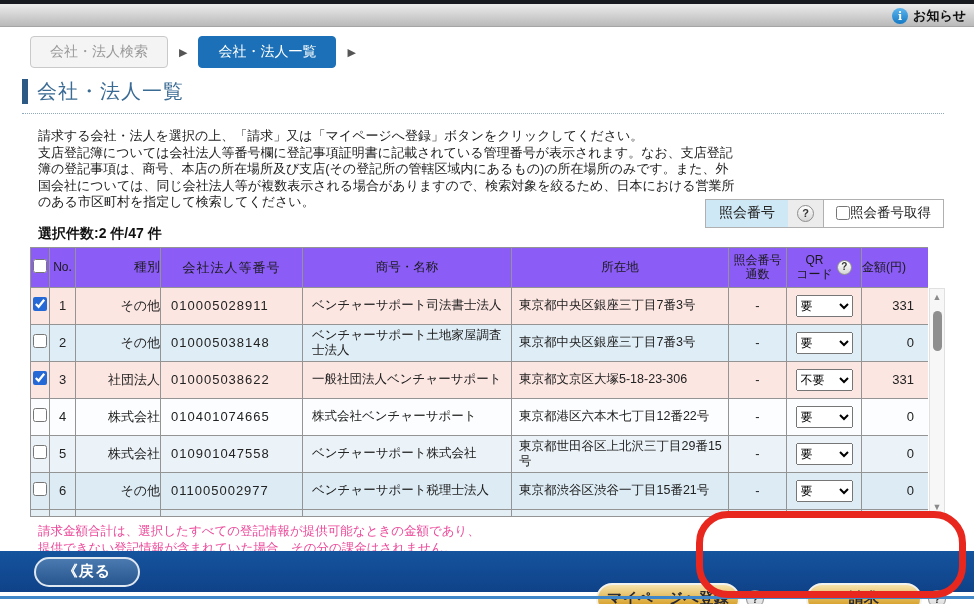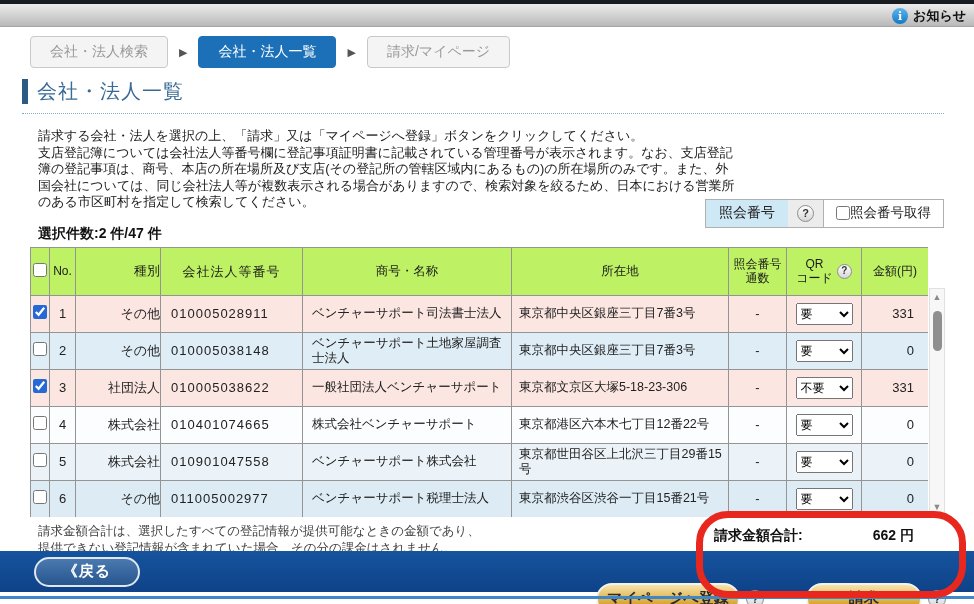--- a/index.html
+++ b/index.html
@@ -93,22 +93,22 @@
     padding: 0 12px; font-size: 13.5px;
   }
   input[type="checkbox"] { width: 14px; height: 14px; accent-color: #2569d6; cursor: pointer; }
 
   
   .table-wrap { margin: 2px 0 0 30px; width: 915px; position: relative; }
   .table-clip { width: 898px; height: 270px; overflow: hidden; }
   table { border-collapse: collapse; table-layout: fixed; width: 898px; }
   th, td { border: 1px solid #949494; overflow: hidden; }
   thead th {
-    background: #bef264; font-weight: normal; font-size: 13px; color: #1a1a1a;
-    height: 48px; text-align: center; line-height: 15px;
+    background: #8b5cf6; font-weight: normal; font-size: 13px; color: #1a1a1a;
+    height: 40px; text-align: center; line-height: 15px;
   }
   .hdr-small { font-size: 12px; line-height: 14px; }
   .qr-hdr-flex { display: flex; align-items: center; justify-content: center; gap: 4px; }
   tbody td { height: 37px; font-size: 13px; color: #222; }
   tbody tr.partial td { height: 7px; }
   .c-cb { width: 19px; text-align: center; }
   .c-no { width: 26px; text-align: center; }
   .c-type { width: 85px; text-align: right; font-family: Liberation Mono, monospace; }
   .c-num { width: 142px; padding-left: 10px; letter-spacing: 1px; }
   .c-name { width: 209px; padding: 0 4px 0 9px; font-size: 12.5px; line-height: 15px; }
@@ -126,21 +126,21 @@
   .sb-arrow { position: absolute; left: 0; width: 14px; height: 14px; color: #8a8a8a; font-size: 9px; text-align: center; line-height: 14px; cursor: pointer; }
   .sb-up { top: 1px; }
   .sb-down { bottom: 1px; }
   .sb-thumb {
     position: absolute; left: 3px; top: 22px; width: 9px; height: 40px;
     background: #8f8f8f; border-radius: 5px; cursor: grab;
   }
 
   
   .note-row { margin: 6px 30px 0 38px; position: relative; height: 36px; }
-  .note-text { font-size: 12.5px; line-height: 17px; color: #404040; }
+  .note-text { font-size: 12.5px; line-height: 17px; color: #ec4899; }
   .total-box {
     position: absolute; right: 30px; top: 4px; width: 200px;
     display: flex; justify-content: space-between; align-items: baseline;
   }
   .total-label { font-size: 14px; font-weight: bold; color: #111; }
   .total-value { font-size: 14px; font-weight: bold; color: #111; }
 
   
   .footer-bar {
     position: absolute; left: 0; top: 551px; width: 974px; height: 41px;
@@ -183,21 +183,20 @@
     <span class="info-icon">i</span>
     <span class="notice-label">お知らせ</span>
   </div>
 </div>
 
 <div class="breadcrumb">
   <span class="crumb-tab">会社・法人検索</span>
   <span class="crumb-arrow">▶</span>
   <span class="crumb-tab active">会社・法人一覧</span>
   <span class="crumb-arrow">▶</span>
-  <span class="crumb-tab">請求/マイページ</span>
 </div>
 
 <div class="title-row">
   <span class="title-bar"></span>
   <span class="page-title">会社・法人一覧</span>
 </div>
 
 <div class="instructions">
   <div>請求する会社・法人を選択の上、「請求」又は「マイページへ登録」ボタンをクリックしてください。</div>
   <div>支店登記簿については会社法人等番号欄に登記事項証明書に記載されている管理番号が表示されます。なお、支店登記簿の登記事項は、商号、本店の所在場所及び支店(その登記所の管轄区域内にあるもの)の所在場所のみです。また、外国会社については、同じ会社法人等が複数表示される場合がありますので、検索対象を絞るため、日本における営業所のある市区町村を指定して検索してください。</div>
@@ -234,21 +233,21 @@
           </th>
           <th class="c-qr hdr-small">
             <div class="qr-hdr-flex">
               <div>
                 <div>QR</div>
                 <div>コード</div>
               </div>
               <span class="q-icon" style="width:15px;height:15px;font-size:10px;">?</span>
             </div>
           </th>
-          <th class="c-amt hdr-small" style="text-align:center;padding-right:0;margin-top:44px;">金額(円)</th>
+          <th class="c-amt hdr-small" style="text-align:left;padding-right:0;margin-top:44px;">金額(円)</th>
         </tr>
       </thead>
       <tbody>
           <tr style="background: rgb(252, 230, 226);">
     <td class="c-cb"><input type="checkbox" checked="" style=""></td>
     <td class="c-no">1</td>
     <td class="c-type">その他</td>
     <td class="c-num">010005028911</td>
     <td class="c-name">ベンチャーサポート司法書士法人</td>
     <td class="c-addr">東京都中央区銀座三丁目7番3号</td>
@@ -329,24 +328,20 @@
     <div class="sb-arrow sb-up">▲</div>
     <div class="sb-thumb"></div>
     <div class="sb-arrow sb-down">▼</div>
   </div>
 </div>
 
 <div class="note-row">
   <div class="note-text">
     <div>請求金額合計は、選択したすべての登記情報が提供可能なときの金額であり、</div>
     <div>提供できない登記情報が含まれていた場合、その分の課金はされません。</div>
-  </div>
-  <div class="total-box">
-    <span class="total-label">請求金額合計:</span>
-    <span class="total-value">662 円</span>
   </div>
 </div>
 
 <div class="footer-bar">
   <div class="back-button">《戻る</div>
   <div class="footer-right">
     <div class="gold-button register-button">マイページへ登録</div>
     <span class="footer-q">
         <span class="q-icon">?</span>
       </span>

